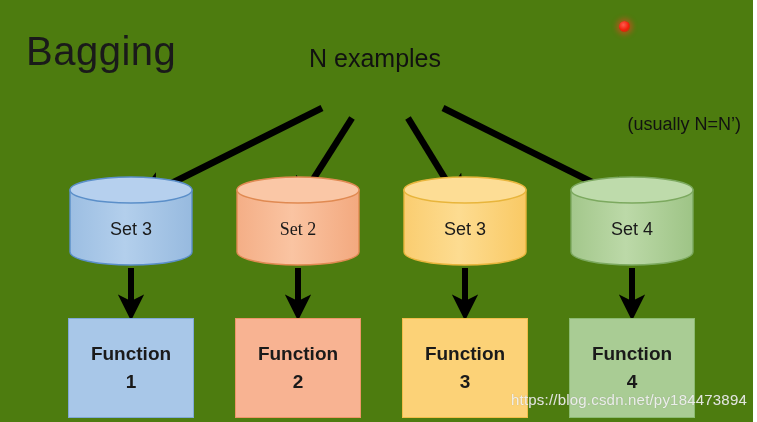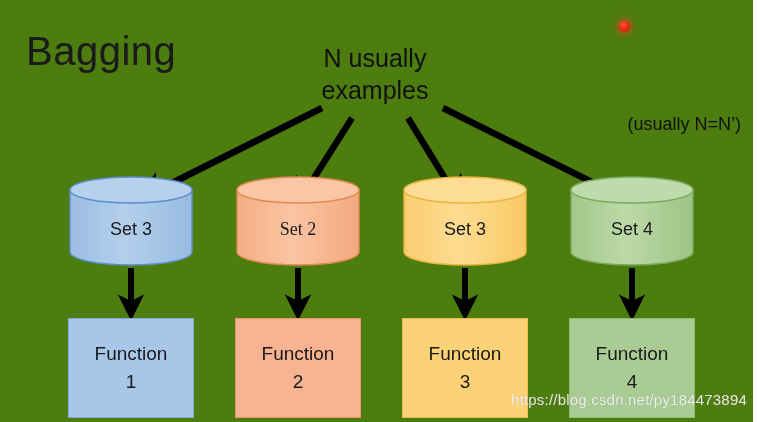--- a/index.html
+++ b/index.html
@@ -94,20 +94,21 @@
     width: 126px;
     height: 100px;
     box-sizing: border-box;
     display: flex;
     flex-direction: column;
     align-items: center;
     justify-content: center;
     font-size: 19px;
     color: #1a1a1a;
     line-height: 1.45;
+    font-weight: bold;
   }
   .fbox .fn-num { display: block; }
 
   
   .cursor-dot {
     position: absolute;
     width: 11px;
     height: 11px;
     border-radius: 50%;
     background: radial-gradient(circle at 40% 35%, #ff5b4d 0%, #f01e0a 55%, rgba(240,30,10,0.35) 100%);
@@ -127,22 +128,21 @@
   }
 </style>
 </head>
 <body>
 
 <div id="slide">
 
   <div class="title-bagging">Bagging</div>
 
   <div class="caption caption-train">
-    <div>N usually</div>
-    <div>examples</div>
+    <div>N examples</div>
   </div>
 
   <div class="caption caption-usually">(usually N=N’)</div>
 
   <svg class="layer layer-arrows" viewBox="0 0 757 422">
     <defs>
       <marker id="ah-big" markerWidth="5.2" markerHeight="5.2" refX="3.0" refY="2.6" orient="auto" markerUnits="strokeWidth">
         <path d="M0,0 L5.2,2.6 L0,5.2 L1.25,2.6 Z" fill="#000000"></path>
       </marker>
       <marker id="ah-small" markerWidth="4.4" markerHeight="4.4" refX="2.6" refY="2.2" orient="auto" markerUnits="strokeWidth">

